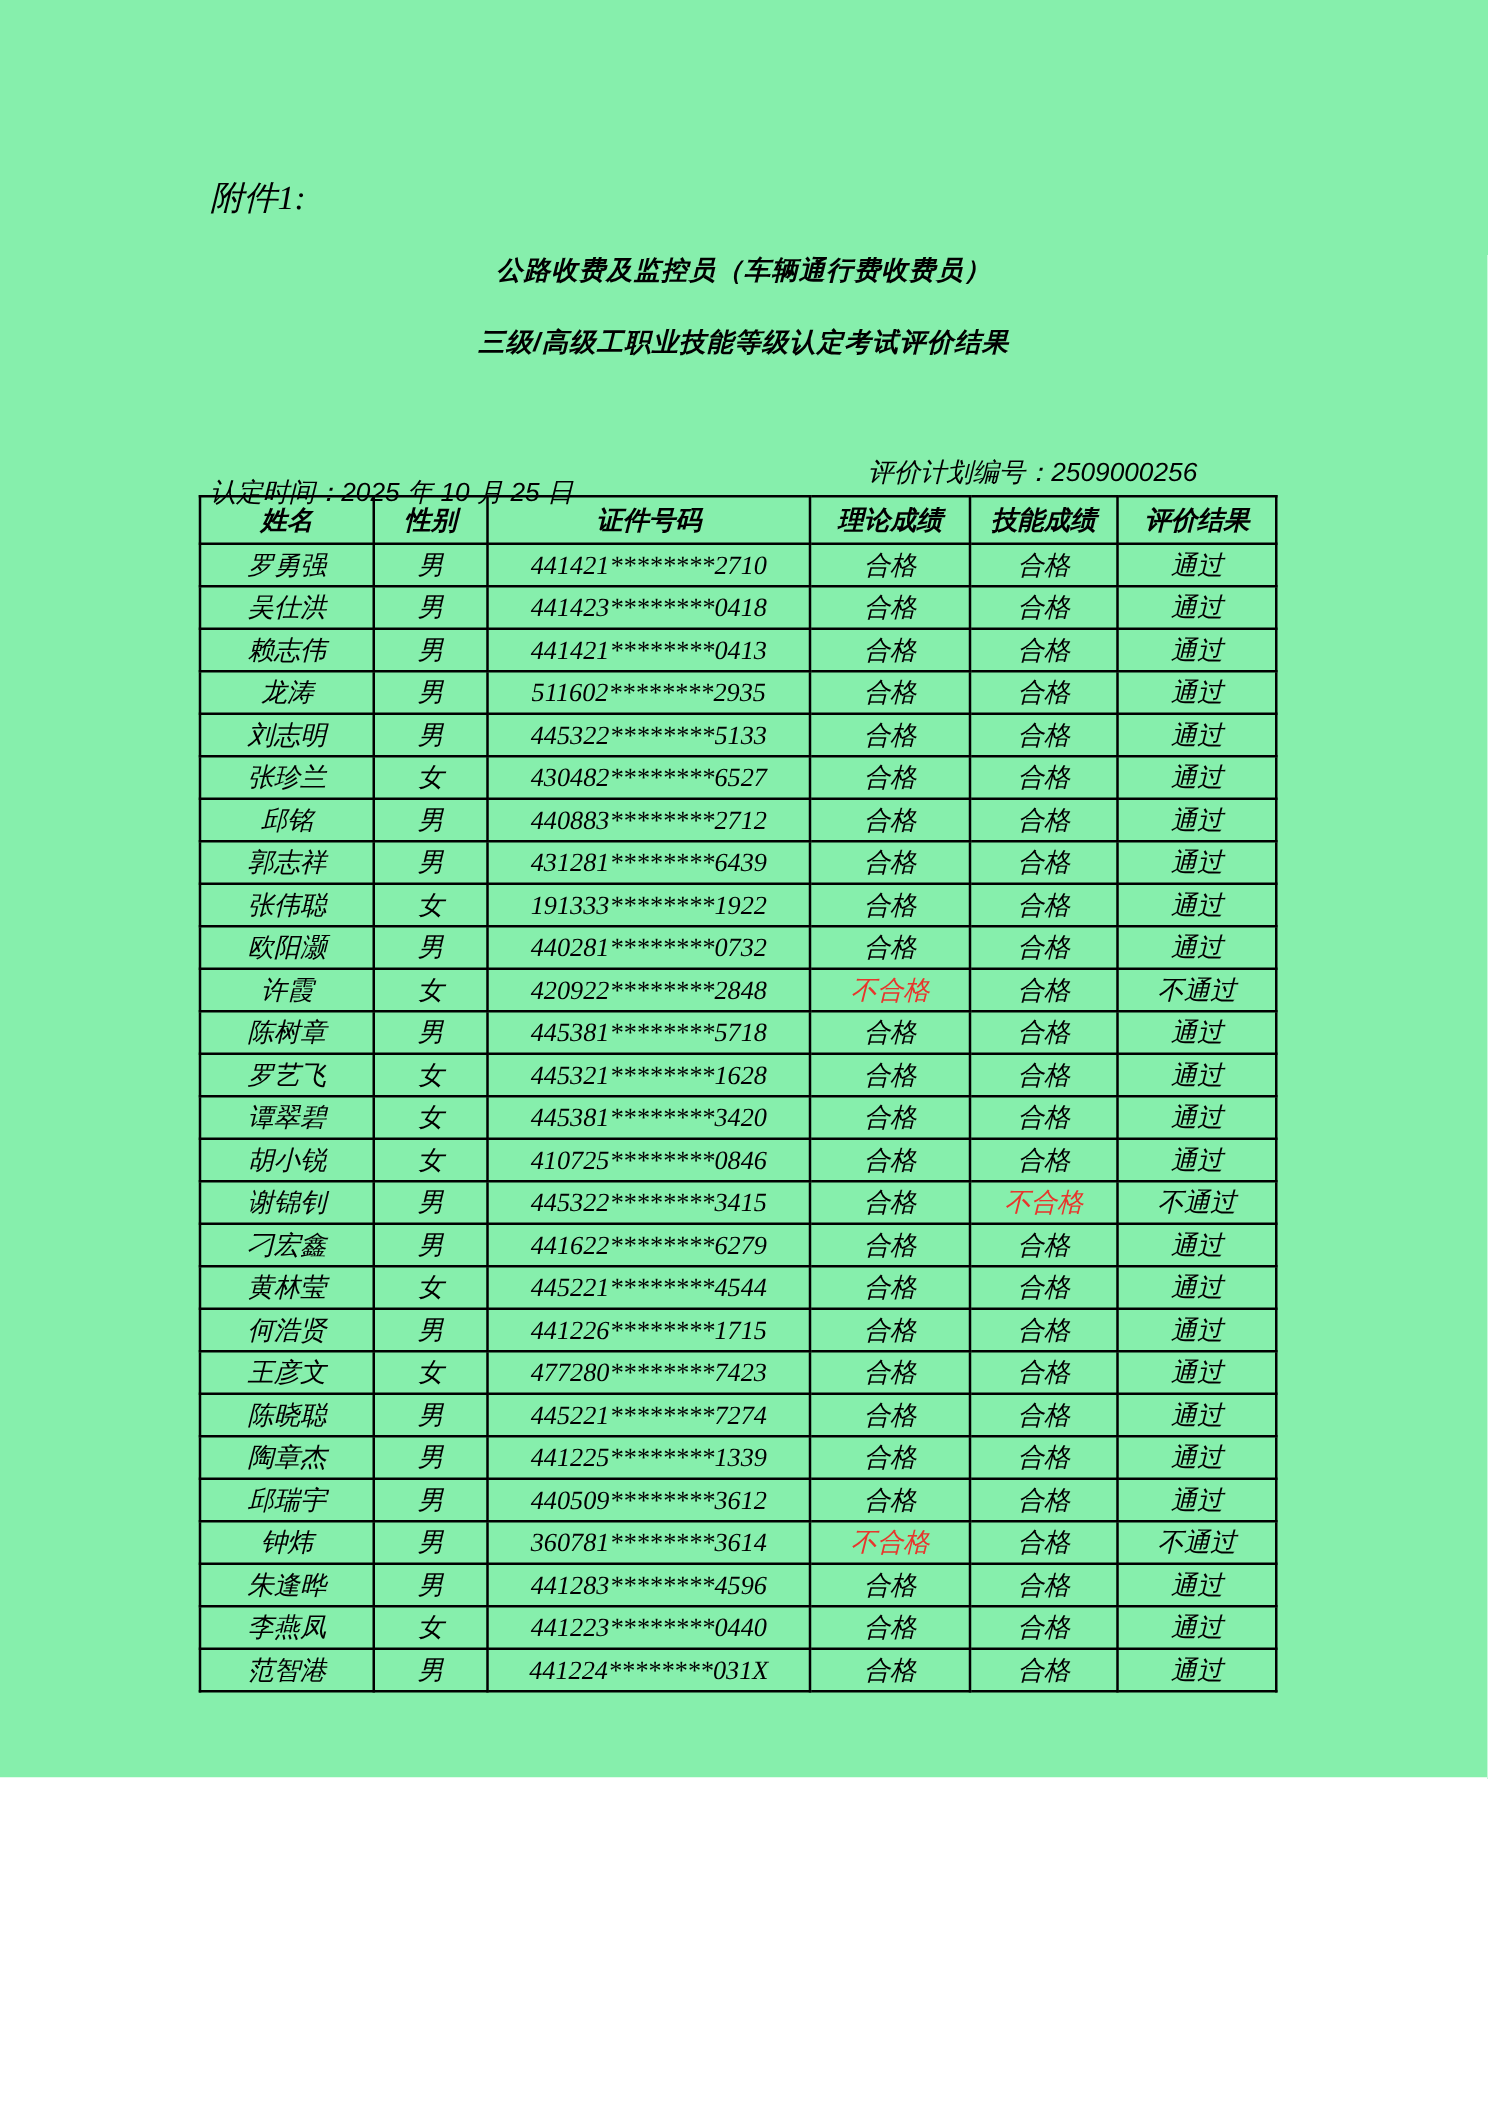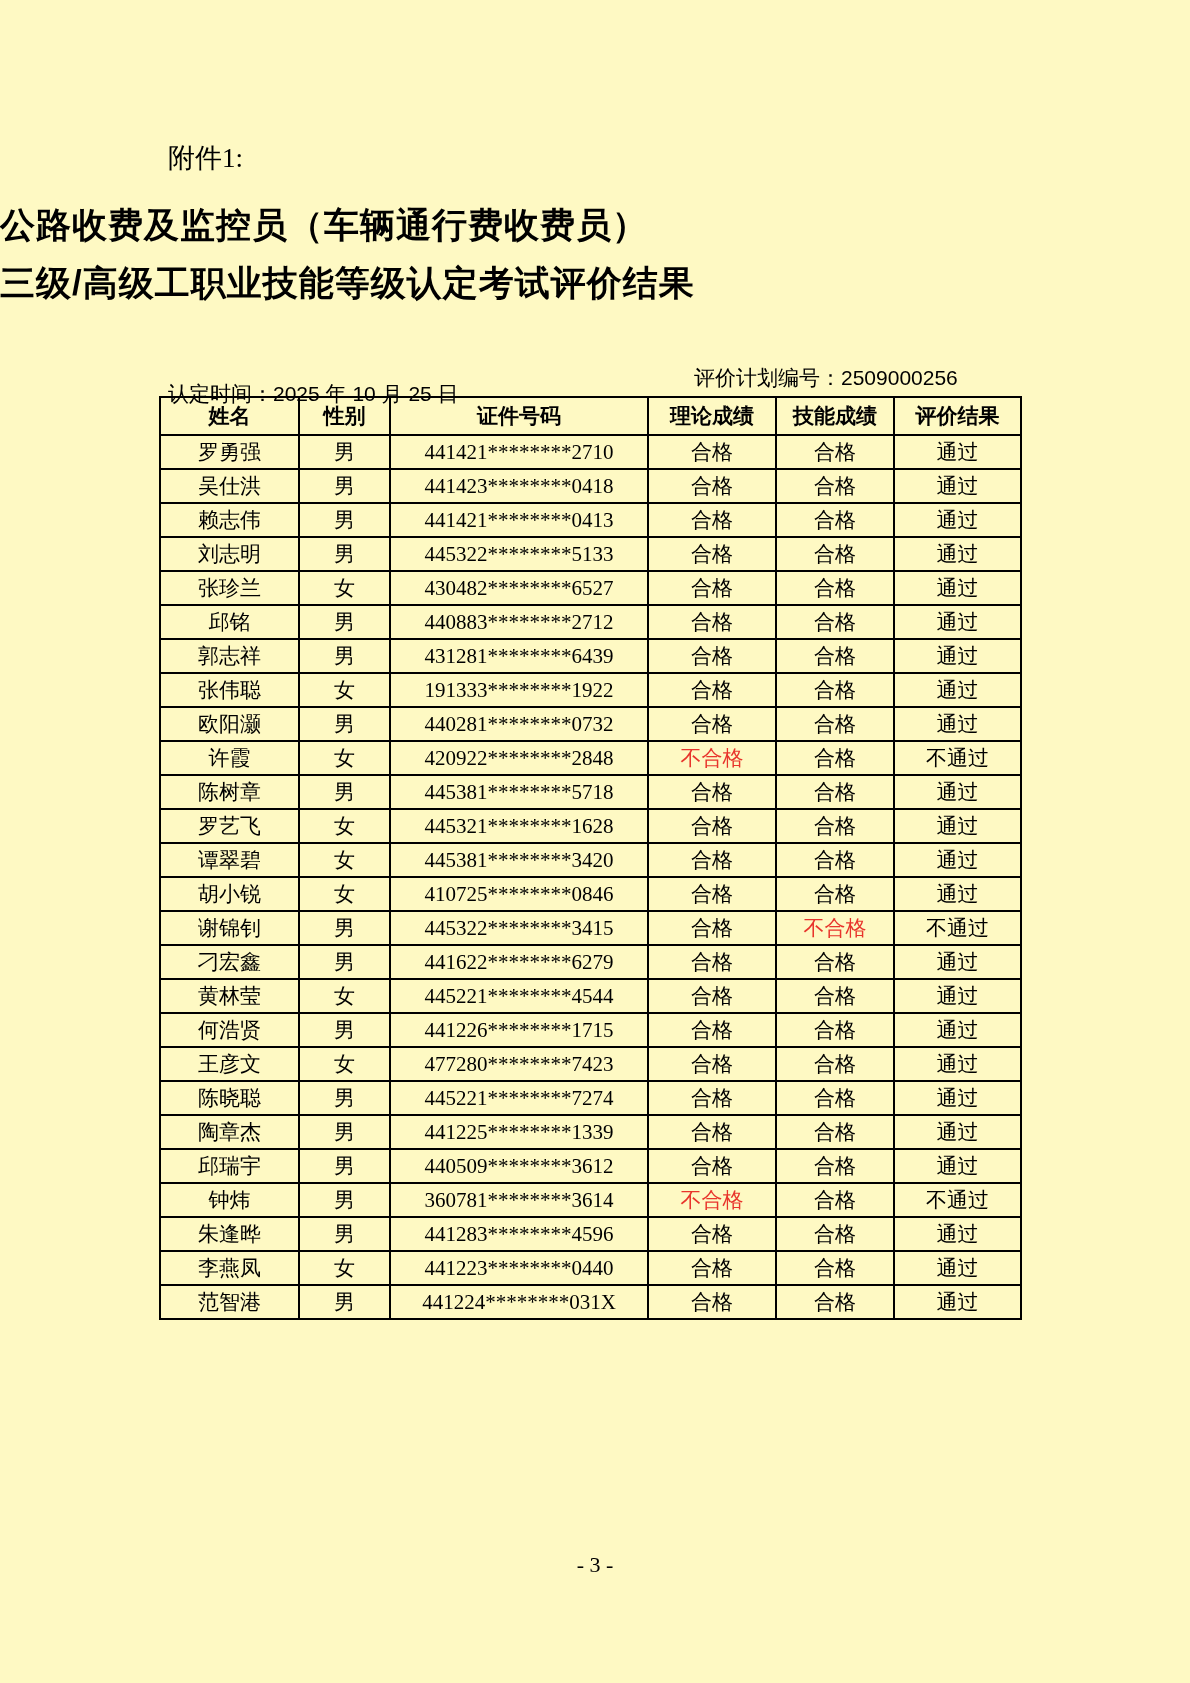--- a/index.html
+++ b/index.html
@@ -1,34 +1,35 @@
 <!DOCTYPE html>
 <html style="--fail-red: #e8352c;"><head>
 <meta charset="utf-8">
 <style>
   * { margin:0; padding:0; box-sizing:border-box; }
   html,body { background:#ffffff; }
   .page {
     position:relative;
-    width:1190px; height:1683px;
-    background:#fef9c3;
+    width:1190px; height:1422px;
+    background:#86efac;
     color:#000;
     font-family:"Liberation Serif", serif;
     overflow:hidden;
+    font-style:italic;
   }
   .attachment {
     position:absolute; left:168px; top:140px;
     font-size:27px;
   }
   .title {
     position:absolute; left:0; width:100%;
-    text-align:left;
+    text-align:center;
     font-family:"Liberation Sans", sans-serif;
     font-weight:bold;
-    font-size:35px;
+    font-size:21px;
     letter-spacing:1px;
   }
   .title-1 { top:202px; }
   .title-2 { top:260px; }
   .meta { position:absolute; top:364px; left:0; width:100%; font-size:21px; }
   .meta-left  { position:absolute; left:168px; top:0; white-space:nowrap;margin-top:16px; }
   .meta-right { position:absolute; left:694px; top:0; white-space:nowrap; }
   .meta .num { font-family:"Liberation Sans", sans-serif; }
   table.results {
     position:absolute; left:159px; top:396px;
@@ -110,20 +111,28 @@
         </tr>
         <tr>
           <td>赖志伟</td>
           <td>男</td>
           <td>441421********0413</td>
           <td>合格</td>
           <td>合格</td>
           <td>通过</td>
         </tr>
         <tr>
+          <td>龙涛</td>
+          <td>男</td>
+          <td>511602********2935</td>
+          <td>合格</td>
+          <td>合格</td>
+          <td>通过</td>
+        </tr>
+        <tr>
           <td>刘志明</td>
           <td>男</td>
           <td>445322********5133</td>
           <td>合格</td>
           <td>合格</td>
           <td>通过</td>
         </tr>
         <tr>
           <td>张珍兰</td>
           <td>女</td>

